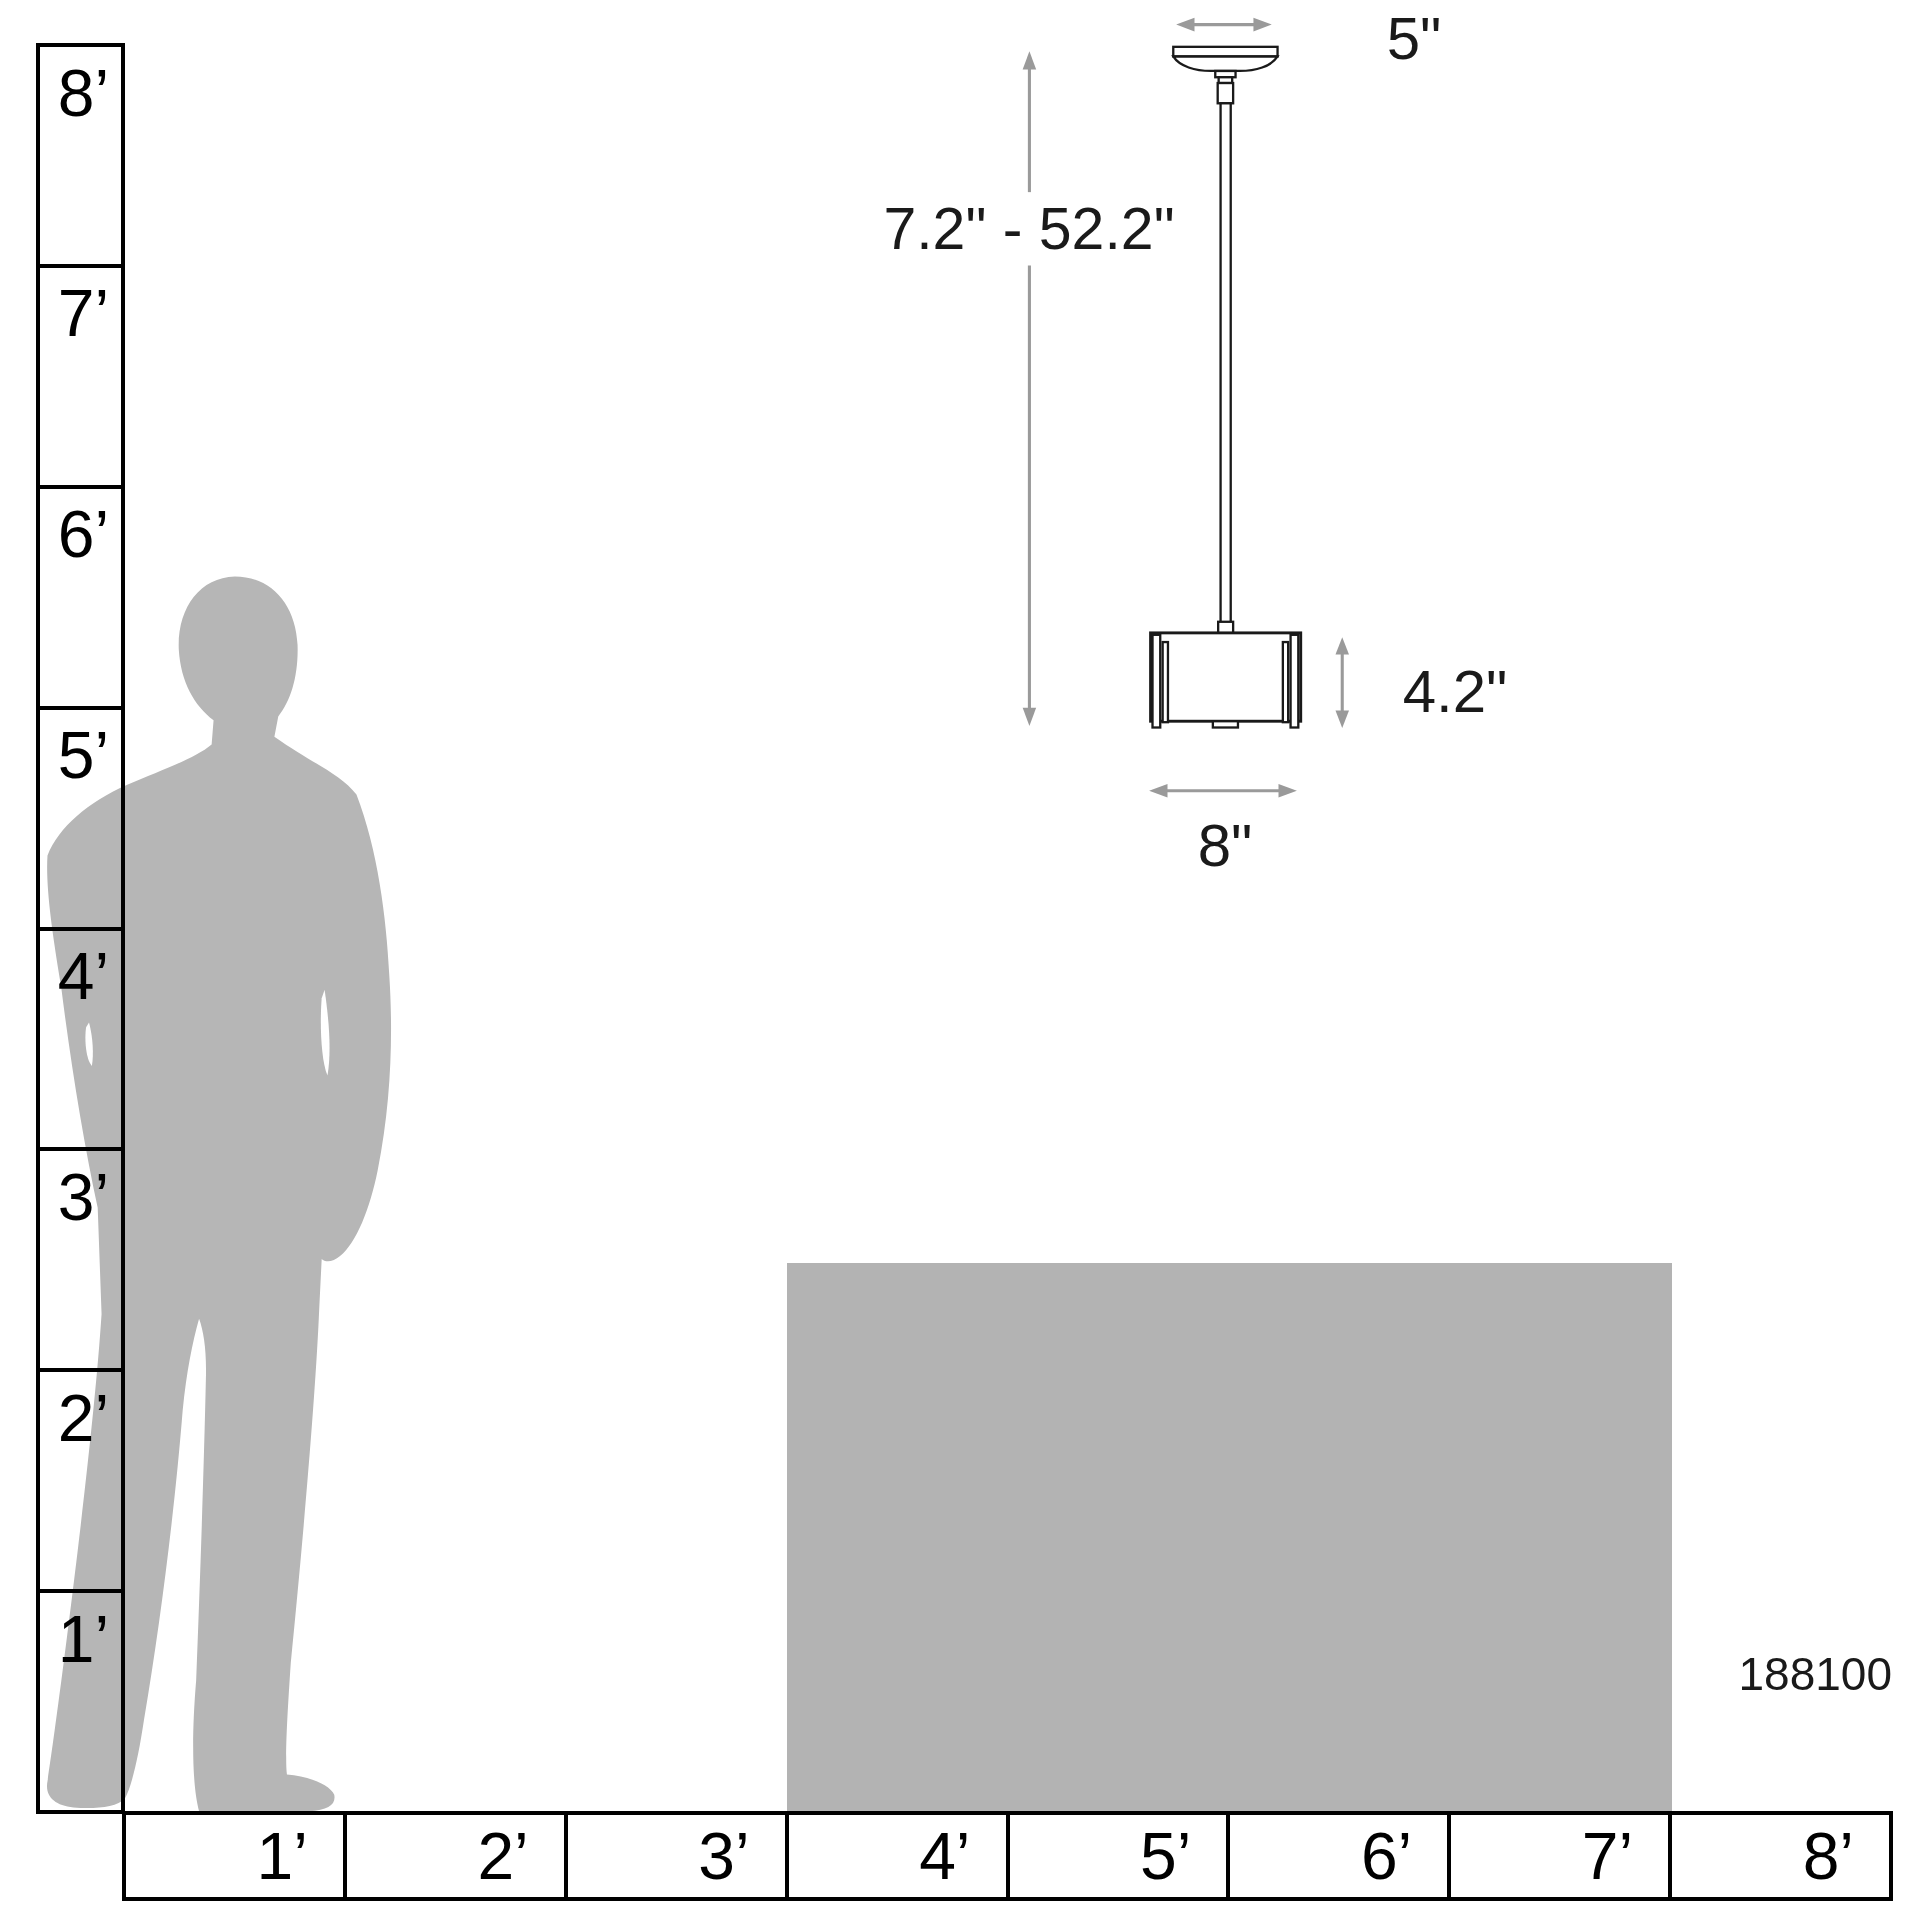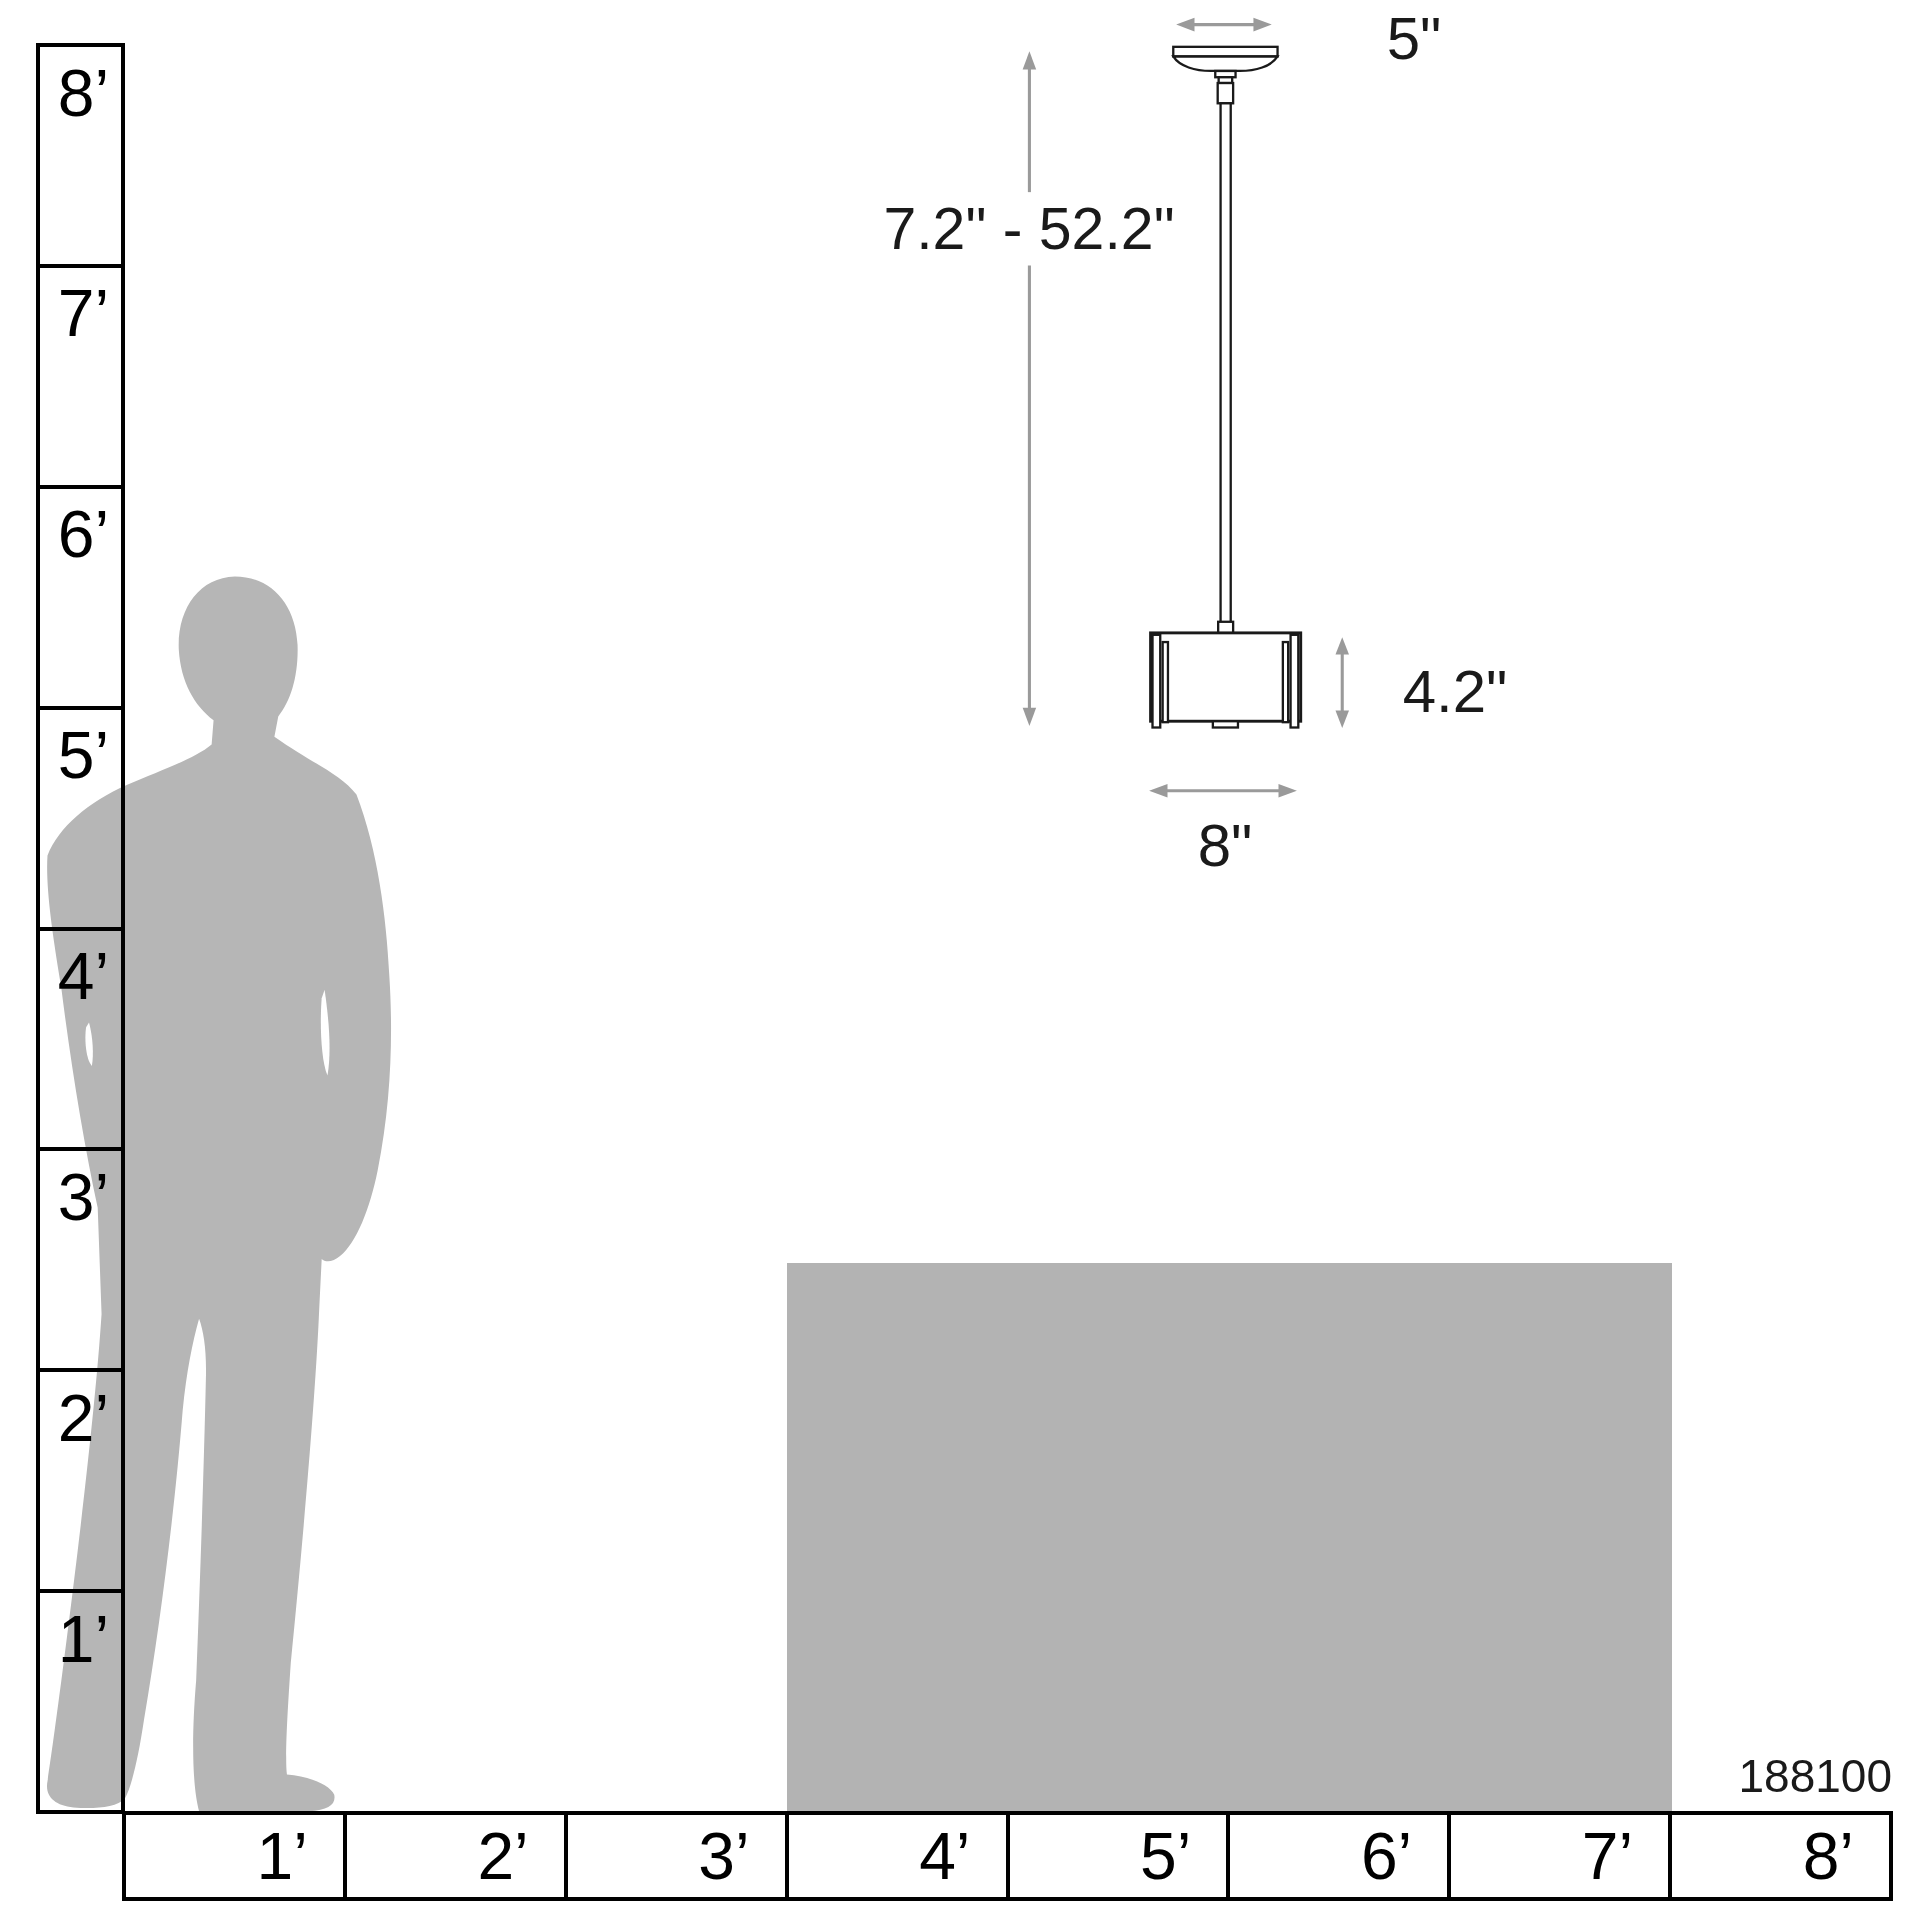--- a/index.html
+++ b/index.html
@@ -34,21 +34,21 @@
   
   #fixture-svg{left:0;top:0;}
   #fixture-svg .part{stroke:var(--line);fill:#ffffff;stroke-width:2.4px;}
   #fixture-svg .shade-body{stroke-width:3px;}
   #fixture-svg .dim-line{stroke:var(--arrow);stroke-width:3.2px;fill:none;}
   #fixture-svg .dim-head{fill:var(--arrow);stroke:none;}
   
   .dim-label{position:absolute;font-size:60px;line-height:1;color:var(--line);
     white-space:nowrap;transform:translateX(-50%);}
   #height-range-label{font-size:59px;}
-  #product-number{position:absolute;left:1641px;top:1750px;width:251px;text-align:right;
+  #product-number{position:absolute;left:1641px;top:1648px;width:251px;text-align:right;
     font-size:46px;line-height:1.15;color:var(--line);}
 </style>
 </head>
 <body>
 
 <div class="abs" id="scale-table"></div>
 
 <svg class="abs" id="person-svg" width="1914" height="1931" viewBox="0 0 1982 2000">
   <path class="body" d="
     M243 597

